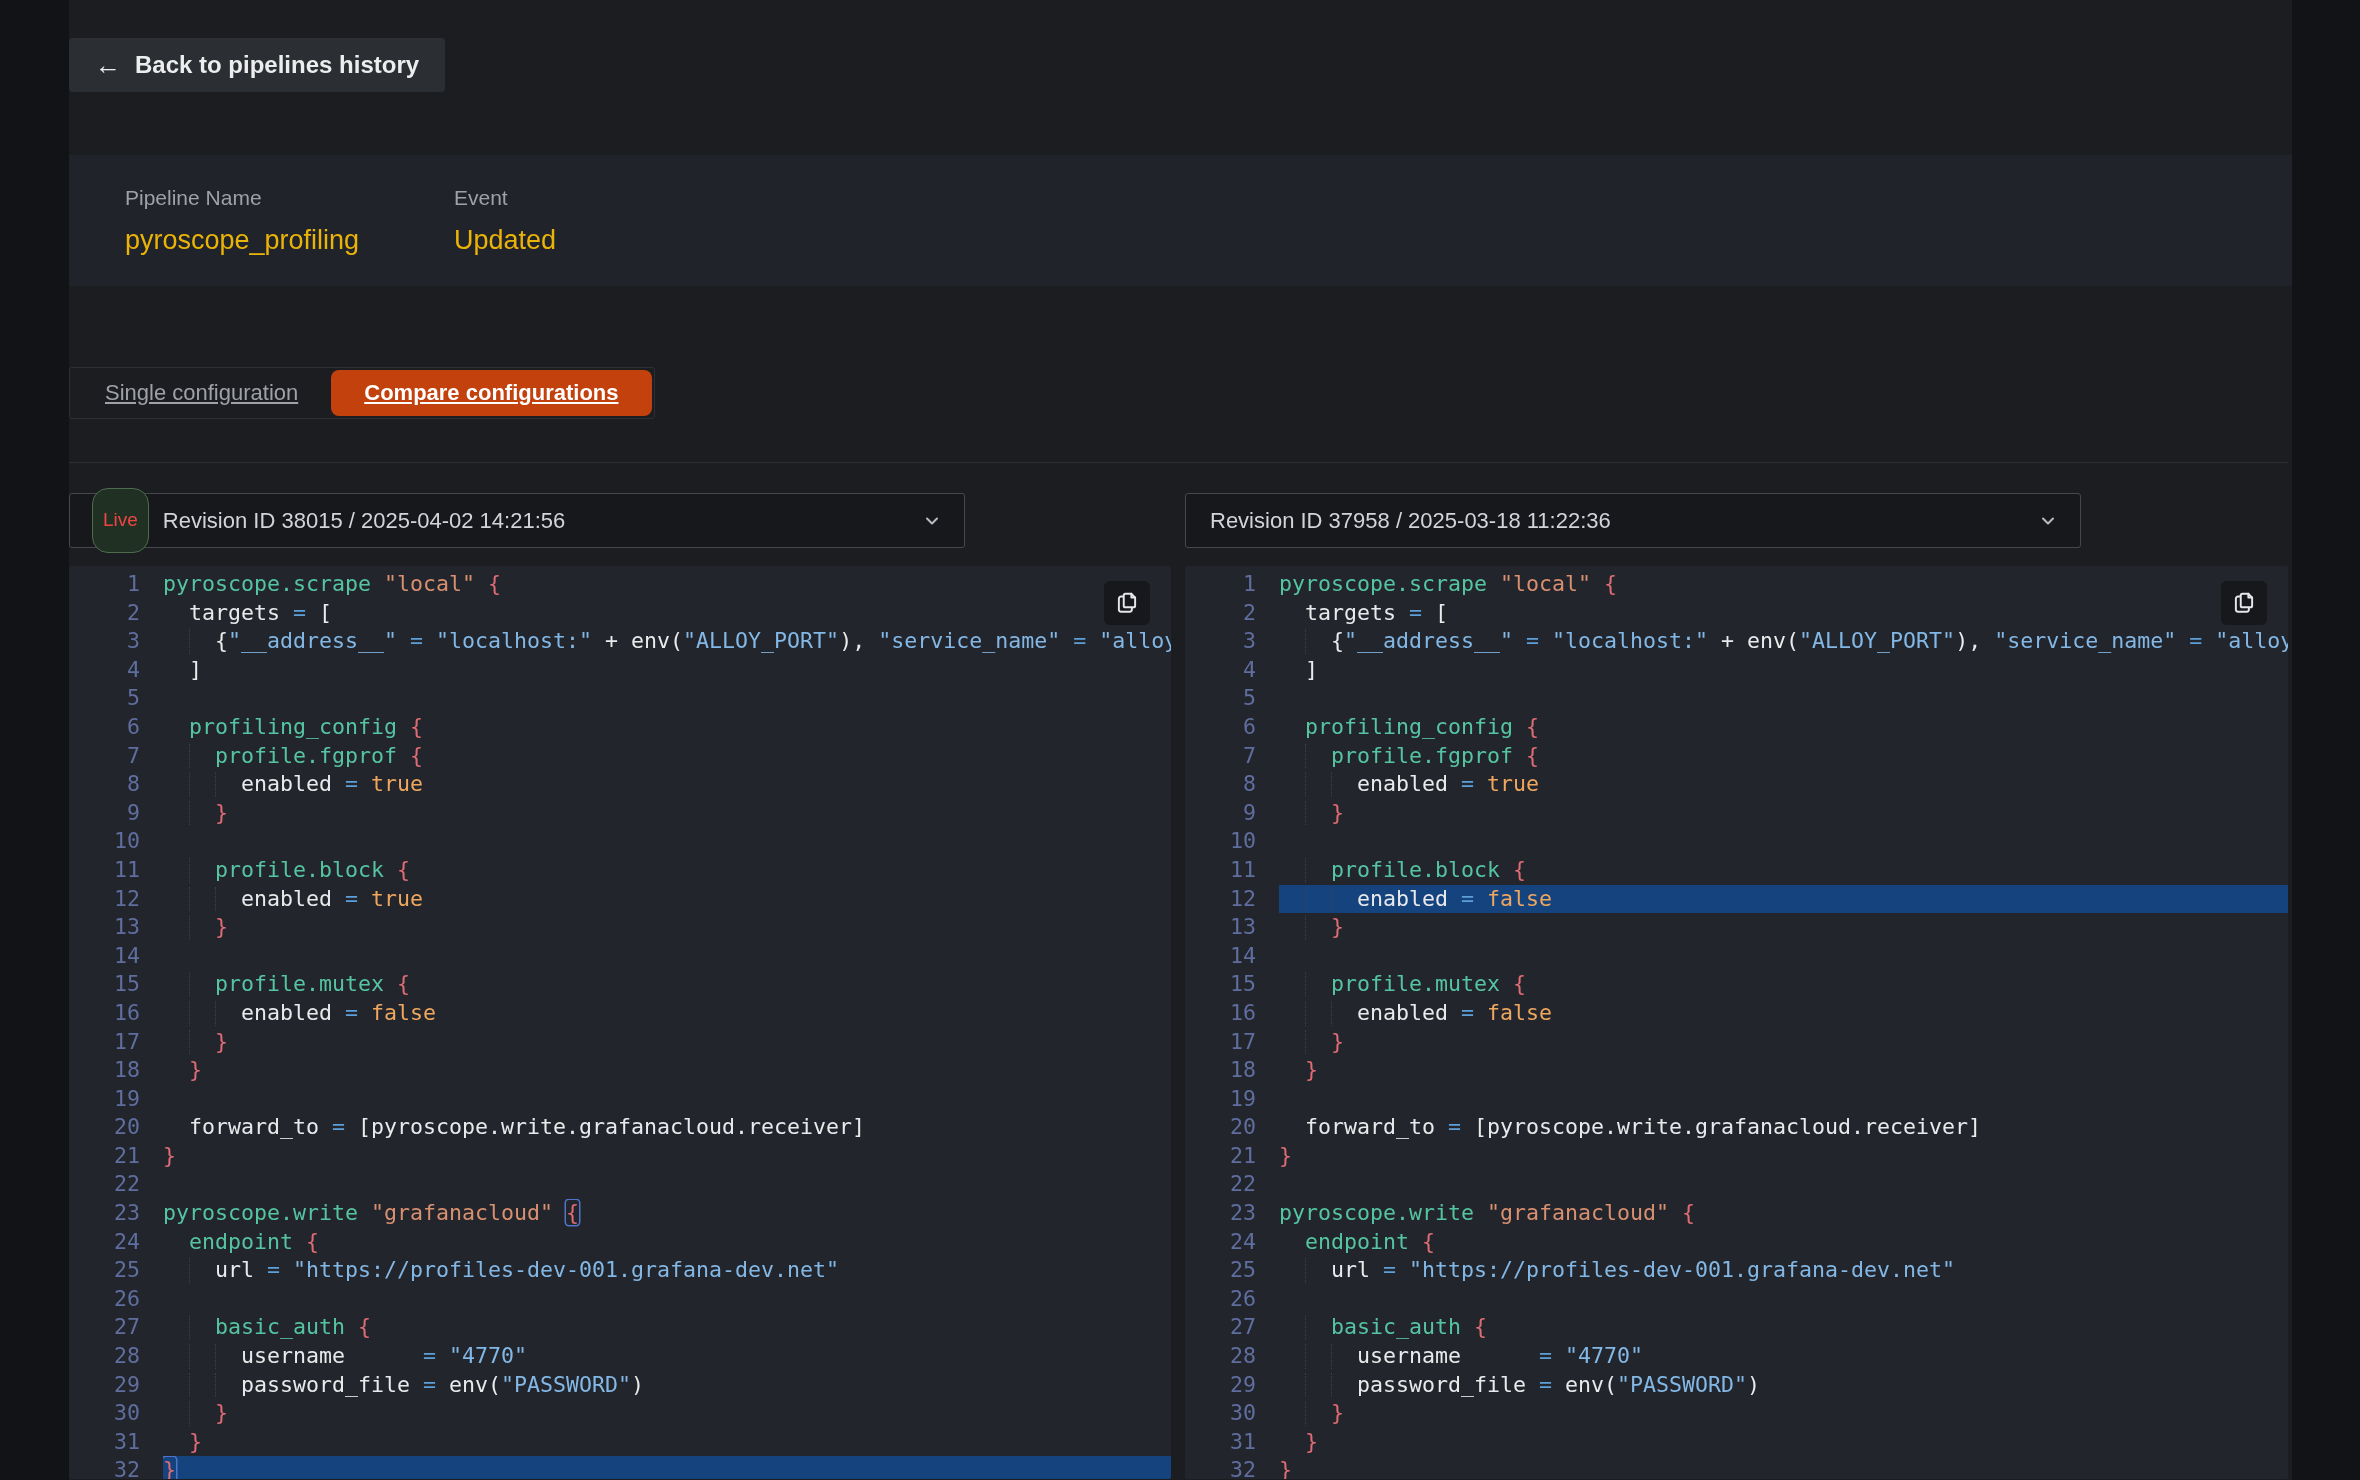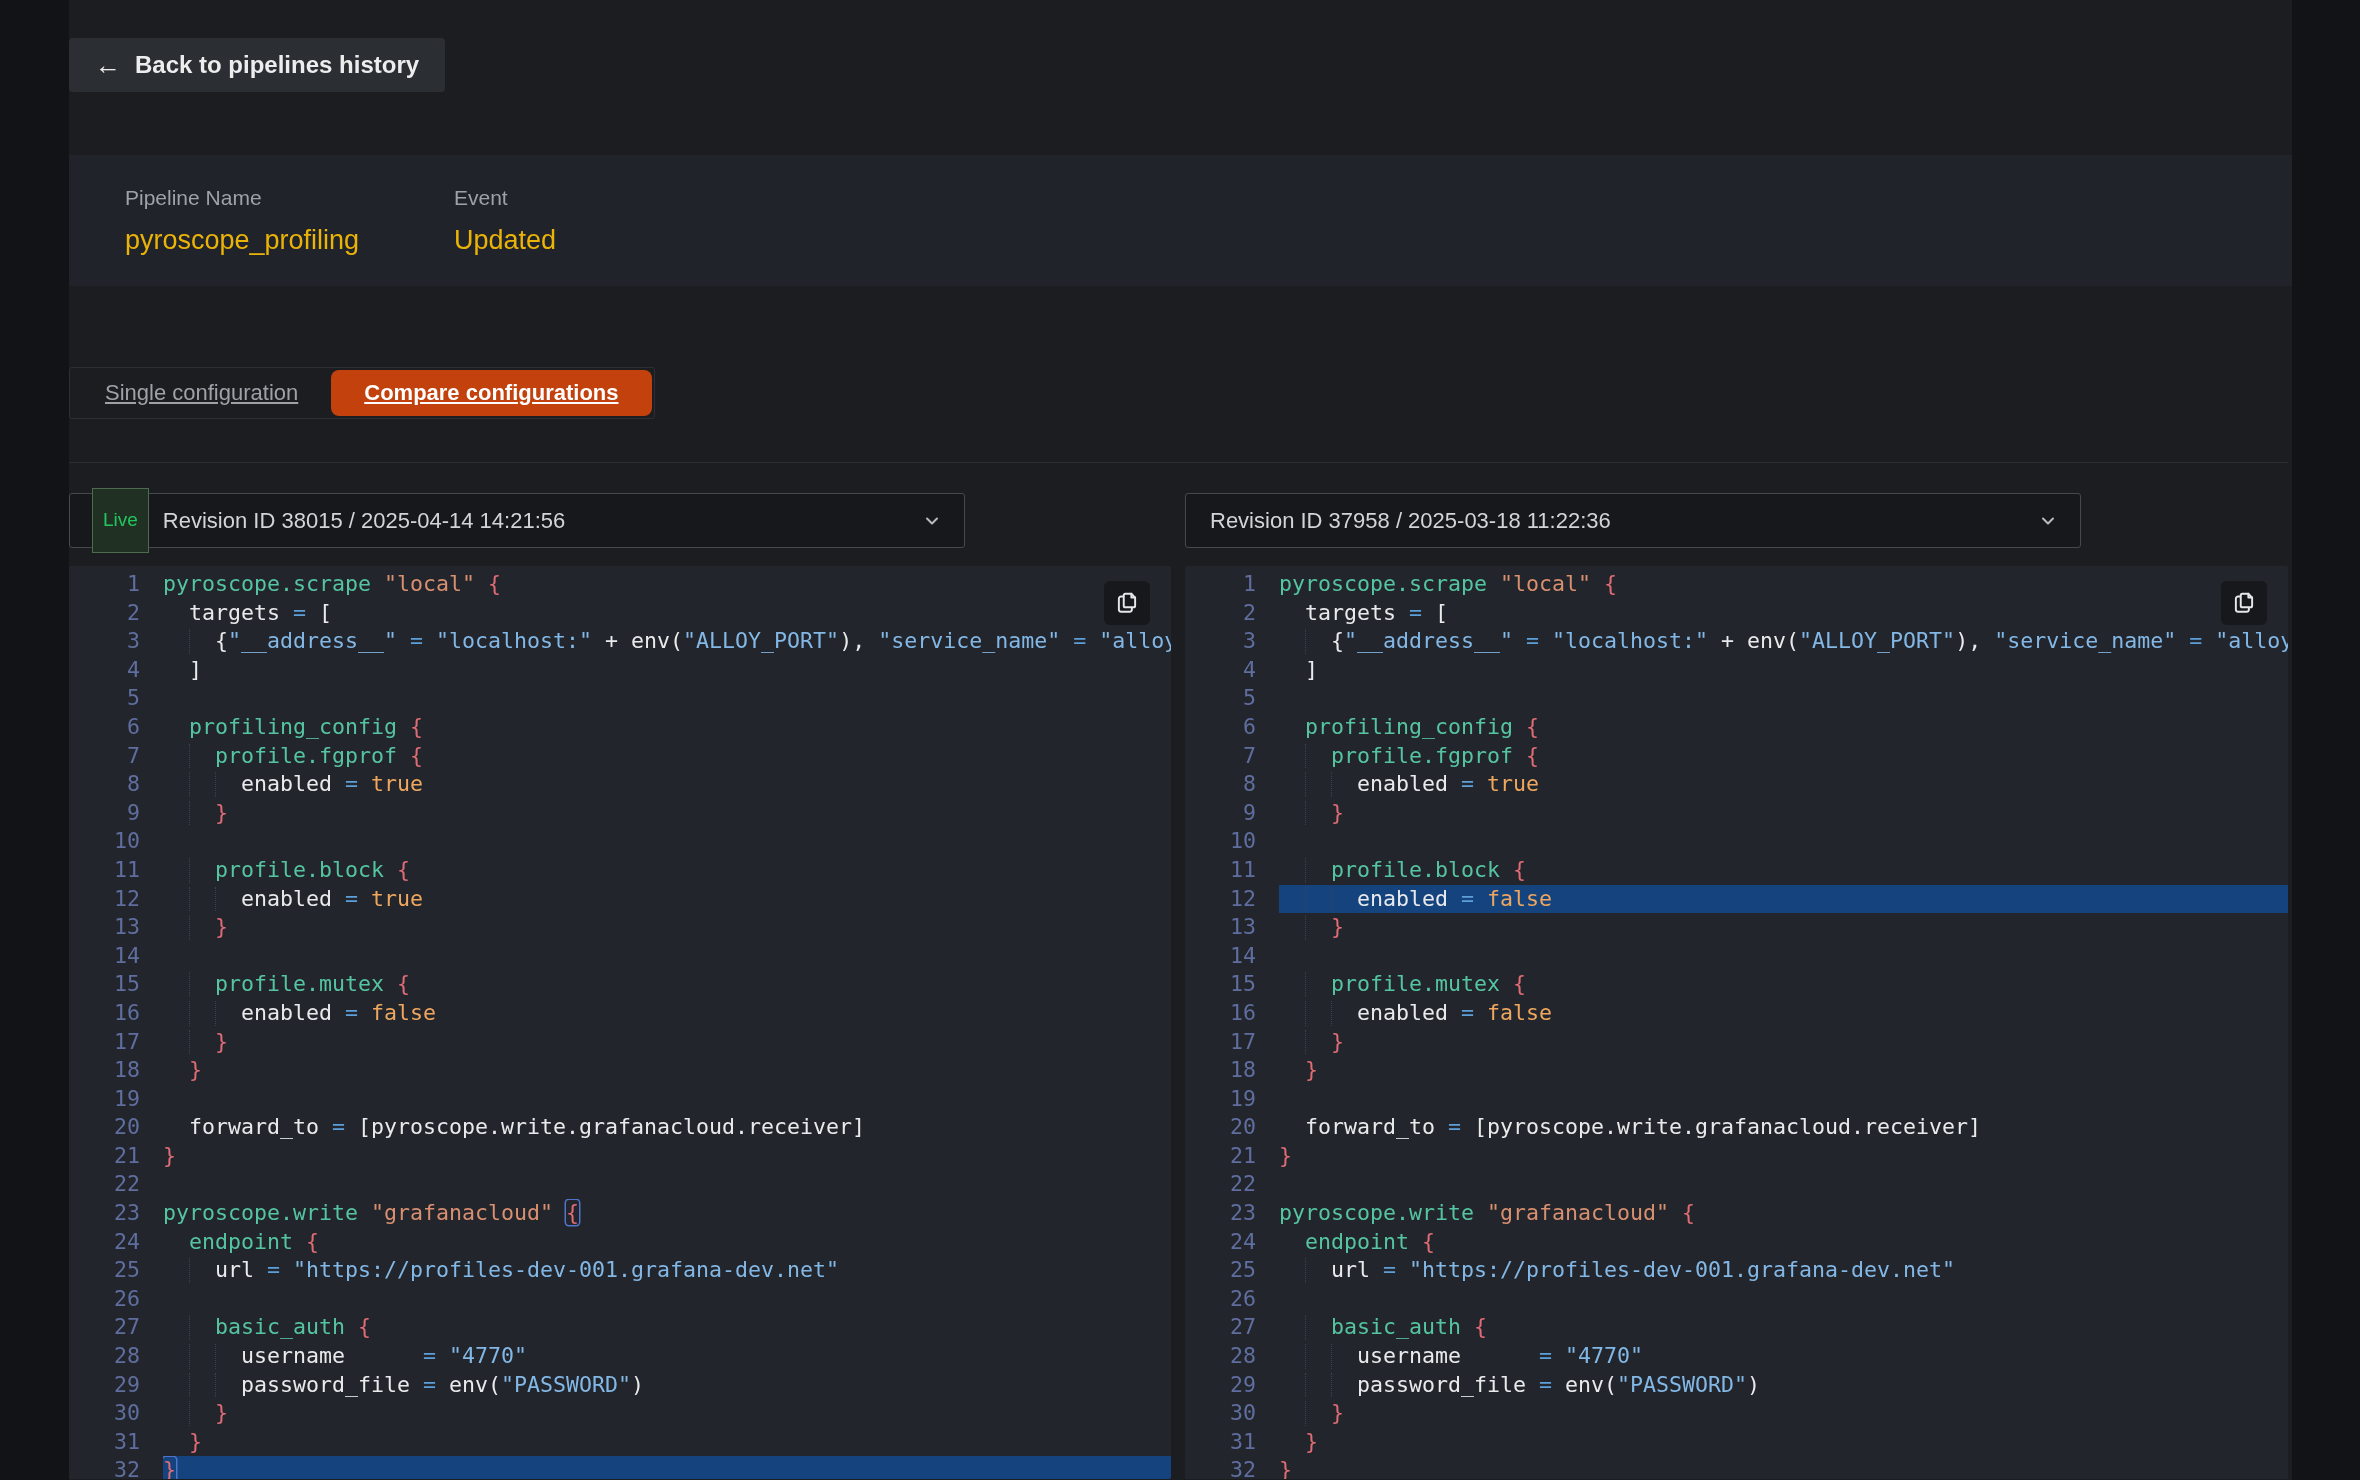--- a/index.html
+++ b/index.html
@@ -61,23 +61,23 @@
   
   .grid { display:grid; grid-template-columns:1102px 1103px; gap:0 14px; }
   .selectors { margin-top:30px; }
   .select-box {
     width:896px; height:55px;
     background:#16181c; border:1px solid #46484e; border-radius:3px;
     display:flex; align-items:center; padding:0 22px; cursor:pointer;
   }
   .live-badge {
     display:inline-flex; align-items:center;
-    padding:18px 10px; border-radius:0;
+    padding:18px 10px; border-radius:16px;
     background:#203123; border:1px solid #4e6b4e;
-    color:#22c55e; font-size:19px; line-height:1.4;
+    color:#ef4444; font-size:19px; line-height:1.4;
   }
   .select-label { margin-left:14px; color:#d3d4d9; font-size:22px; white-space:nowrap; overflow:hidden; }
   .select-box.no-badge .select-label { margin-left:2px; }
   .chevron { margin-left:auto; flex-shrink:0; }
 
   
   .editors { margin-top:18px; }
   .code-panel {
     position:relative; height:913px; overflow:hidden;
     background:#22252b; border-radius:2px;
@@ -135,21 +135,21 @@
     <button class="tab">Single configuration</button>
     <button class="tab active">Compare configurations</button>
   </div>
 
   <div class="divider"></div>
 
   <div class="grid selectors">
     <div>
       <div class="select-box">
         <span class="live-badge">Live</span>
-        <span class="select-label">Revision ID 38015 / 2025-04-14 14:21:56</span>
+        <span class="select-label">Revision ID 38015 / 2025-04-02 14:21:56</span>
         <svg class="chevron" width="20" height="20" viewBox="0 0 20 20">
             <path d="M5 7.5 L10 12.5 L15 7.5" fill="none" stroke="#b9bbc0" stroke-width="2" stroke-linecap="round" stroke-linejoin="round"></path>
           </svg>
       </div>
     </div>
     <div>
       <div class="select-box no-badge">
         <span class="select-label">Revision ID 37958 / 2025-03-18 11:22:36</span>
         <svg class="chevron" width="20" height="20" viewBox="0 0 20 20">
             <path d="M5 7.5 L10 12.5 L15 7.5" fill="none" stroke="#b9bbc0" stroke-width="2" stroke-linecap="round" stroke-linejoin="round"></path>

